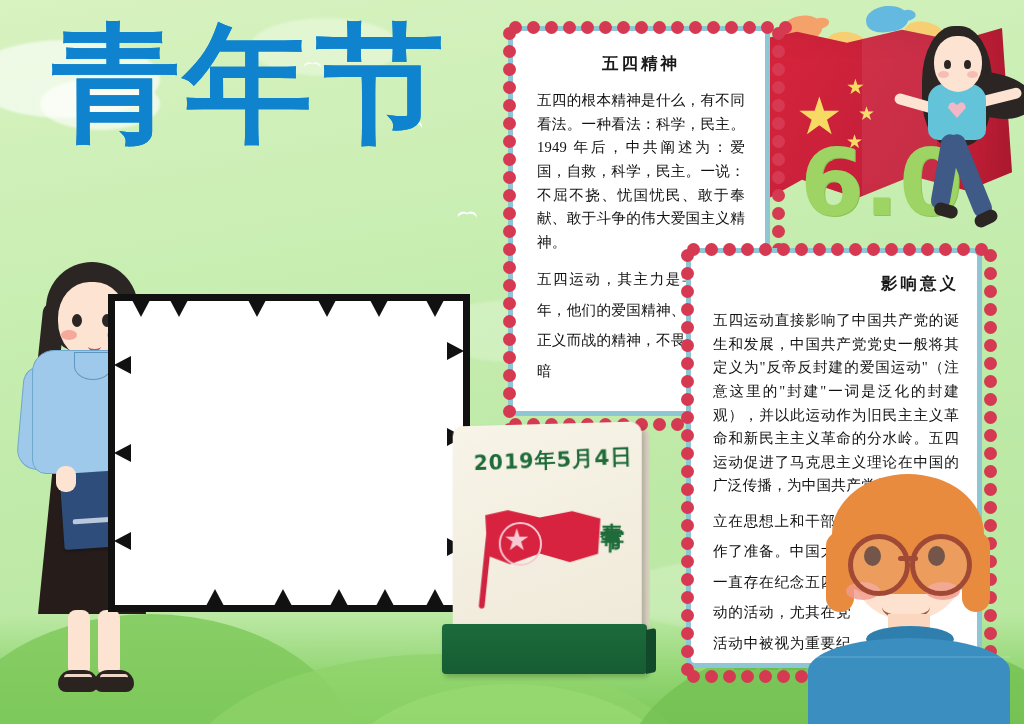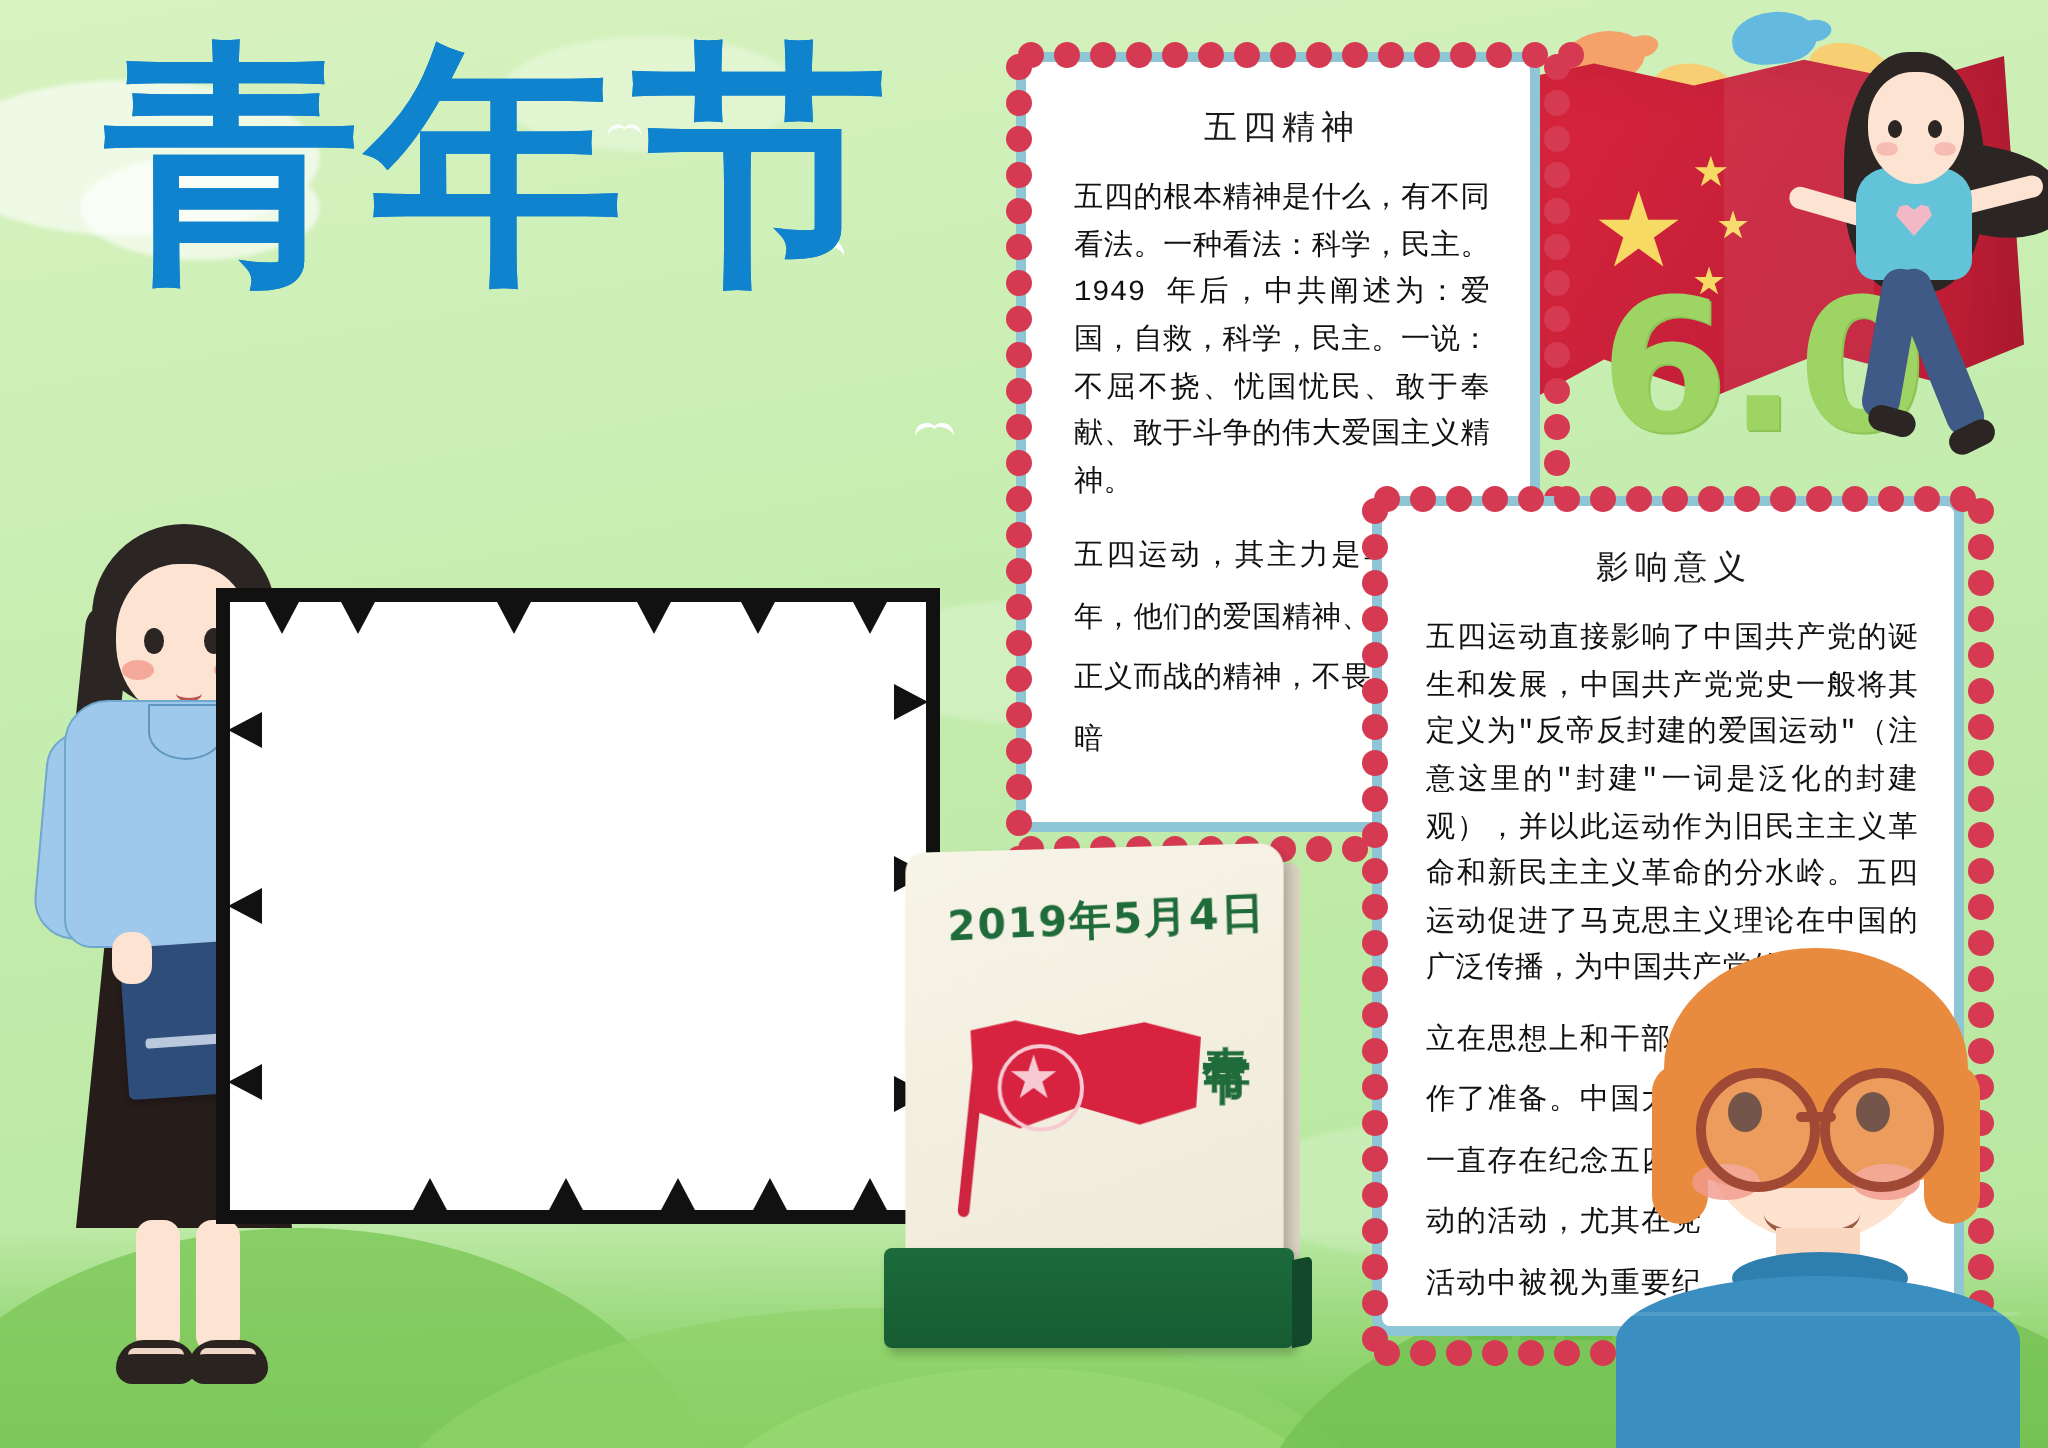--- a/index.html
+++ b/index.html
@@ -70,28 +70,28 @@
   .zig.left{left:0;top:0;width:7px;height:100%;}
   .zig.right{right:0;top:0;width:7px;height:100%;}
   .spike{position:absolute;width:0;height:0;}
   .spike.dn{border-left:9px solid transparent;border-right:9px solid transparent;border-top:17px solid #111;top:6px;}
   .spike.up{border-left:9px solid transparent;border-right:9px solid transparent;border-bottom:17px solid #111;bottom:6px;}
   .spike.lt{border-top:9px solid transparent;border-bottom:9px solid transparent;border-right:17px solid #111;left:6px;}
   .spike.rt{border-top:9px solid transparent;border-bottom:9px solid transparent;border-left:17px solid #111;right:6px;}
 
   .panel-inner{position:absolute;left:26px;right:22px;top:22px;bottom:18px;}
   .p-title{
-    text-align:center;font-size:16.5px;color:#1a1a1a;font-weight:400;
+    text-align:center;font-size:16.5px;color:#1a1a1a;font-weight:700;
     margin:6px 0 14px 0;letter-spacing:3px;
     font-family:"DejaVu Sans","Liberation Sans",sans-serif;
   }
-  .p-title.left-al{text-align:center;margin-left:2px;}
+  .p-title.left-al{text-align:right;margin-left:2px;}
   .p-body{
     font-size:14.6px;line-height:1.62;color:#111;text-align:justify;
-    font-family:Liberation Mono, monospace;
+    font-family:Liberation Serif, serif;
     letter-spacing:.2px;
   }
   .p-body.loose{line-height:2.08;}
 
   
   .scal{
     position:absolute;background:#ffffff;
     border:5px solid #8fc6d6;border-radius:9px;
     box-sizing:border-box;
   }

